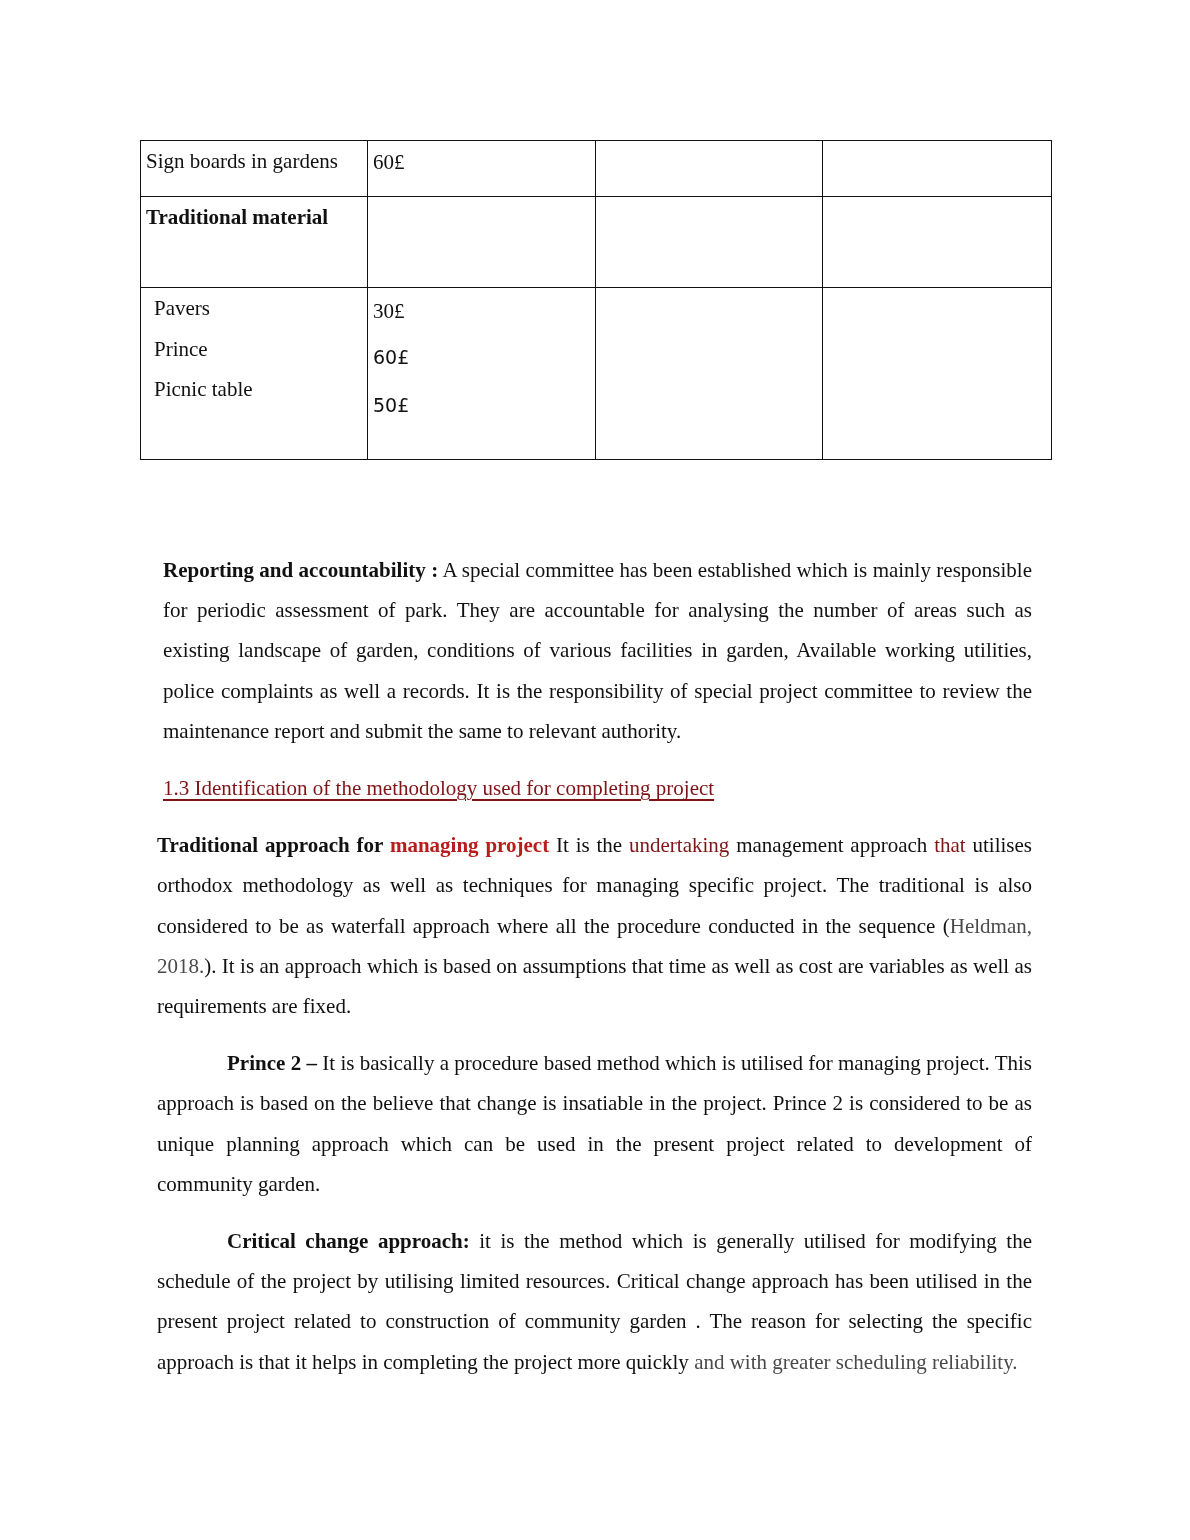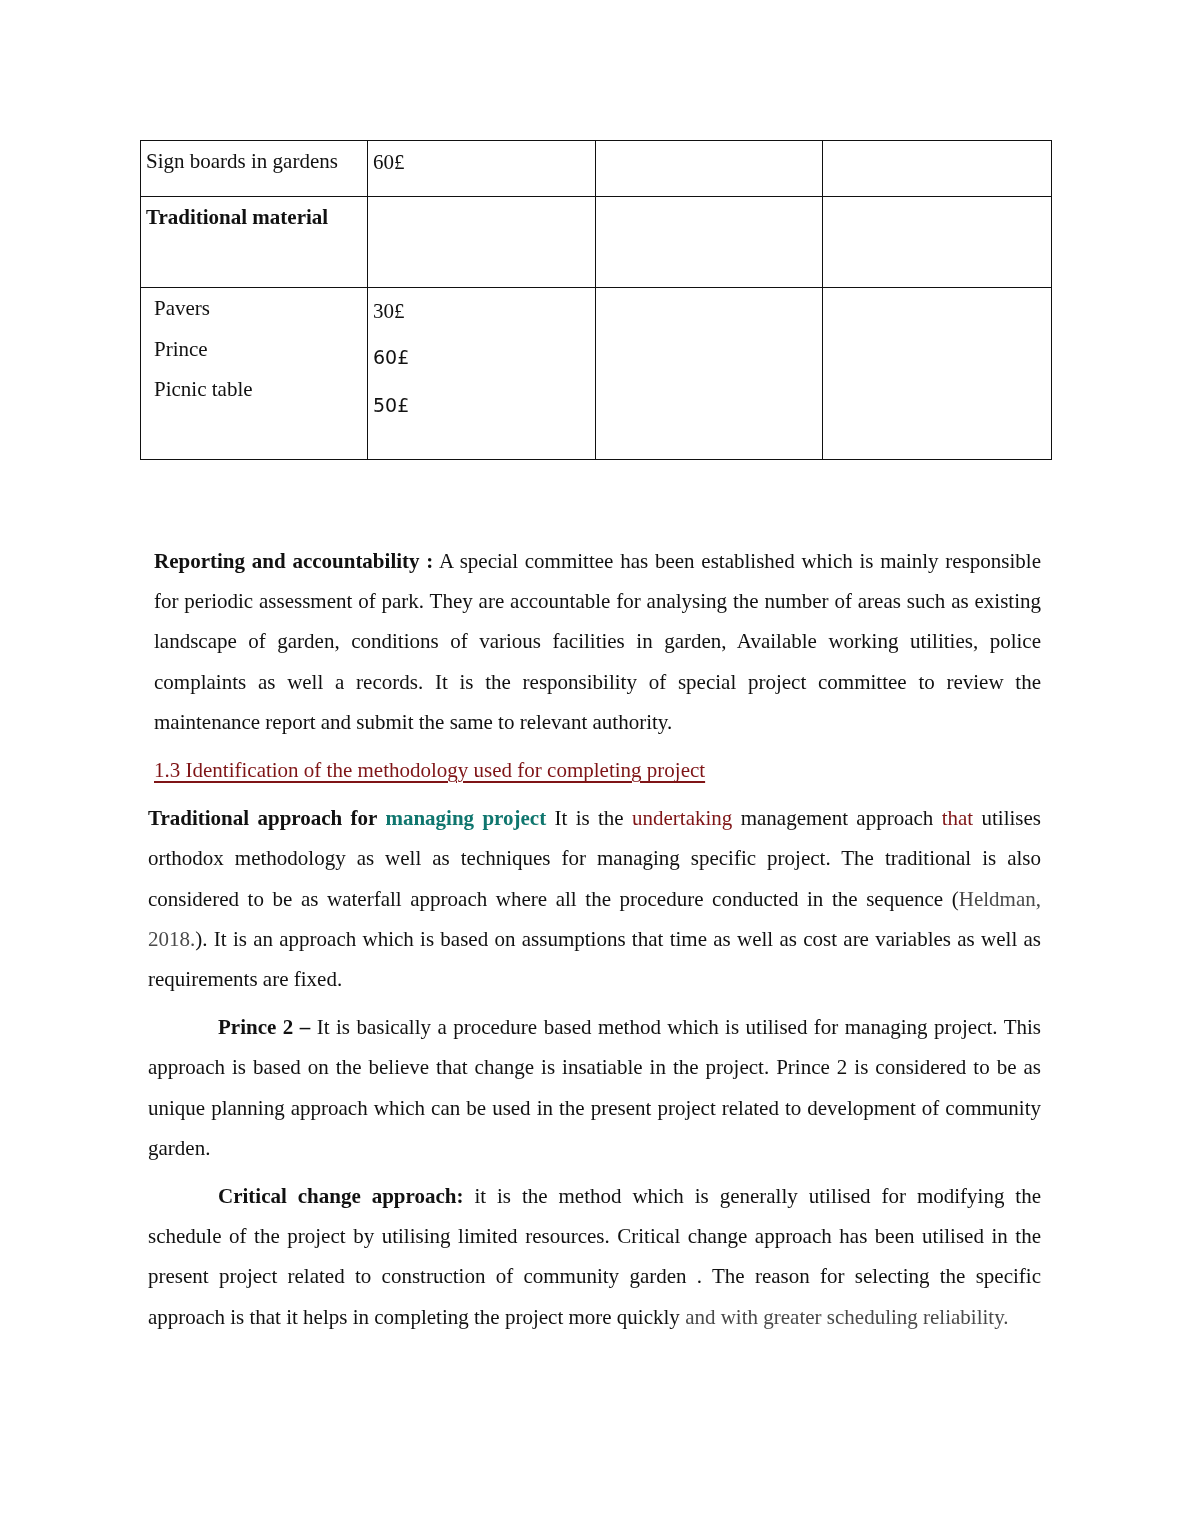--- a/index.html
+++ b/index.html
@@ -19,26 +19,26 @@
   .sans { font-family: "DejaVu Sans", sans-serif; font-size: 19px; }
   .r1 .item { line-height: 38px; }
   .r1 .price { line-height: 42px; font-family: "Liberation Serif", serif; font-size: 21px; }
   .r2 .head { font-weight: bold; line-height: 40px; padding-top: 0; display:block; }
   .r3 .lines div { line-height: 40.5px; margin-left: 8px; }
   .r3 .prices div { line-height: 48px; }
   .r3 .prices div.first { font-family: "Liberation Serif", serif; font-size: 21px; line-height: 44px; margin-top:1px;}
 
   .body-text { position: absolute; left: 140px; top: 533px; width: 909px;
                font-size: 21px; line-height: 40.2px; text-align: justify; }
-  .body-text p { margin: 8px; }
+  .body-text p { margin: 17px; }
   .indent-1 { padding-left: 6px; }
   .indent-tab { text-indent: 70px; }
   b { font-weight: bold; }
   .red { color: #7f1416; }
-  .redb { color: #0f766e; font-weight: bold; }
+  .redb { color: #b91c1c; font-weight: bold; }
   .gray { color: #4a4a4a; }
   .heading { color: #7f1416; text-decoration: underline; text-decoration-thickness: 1.5px;
              text-underline-offset: 4px; text-align: left; }
 </style>
 </head>
 <body>
 
 <div class="page">
 
   <table class="cost">

